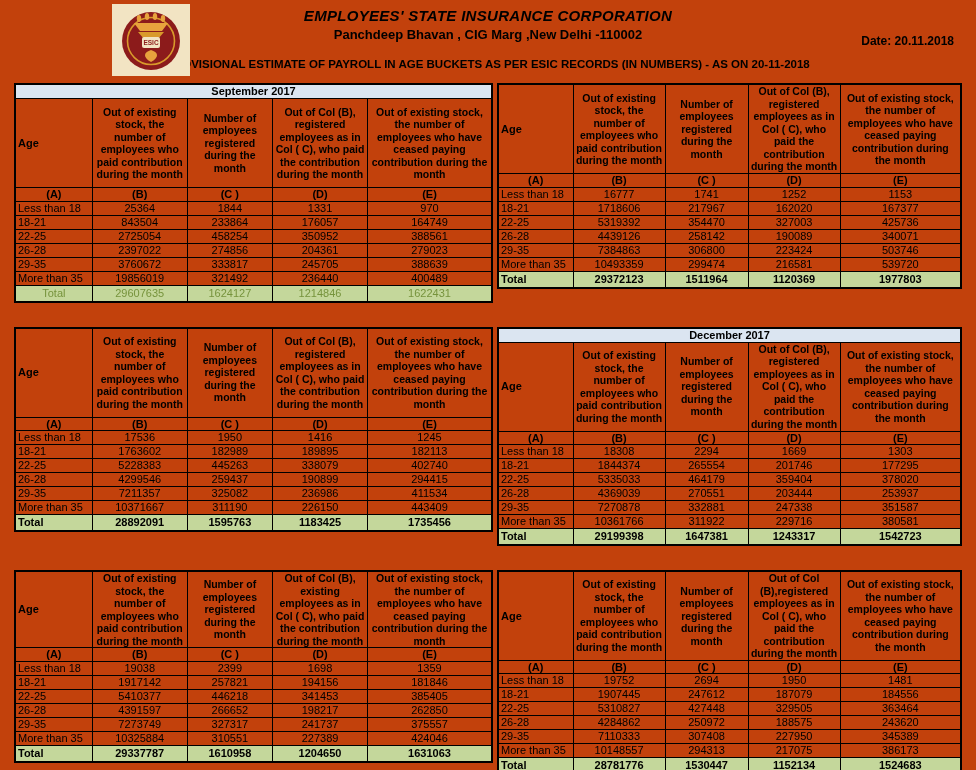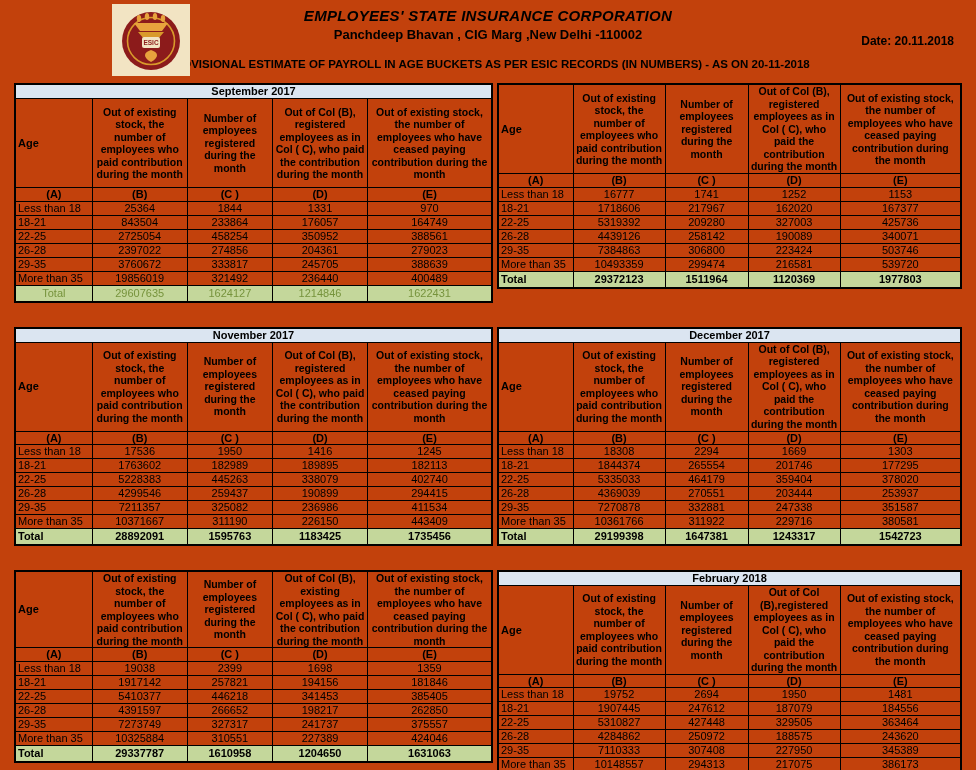--- a/index.html
+++ b/index.html
@@ -184,21 +184,21 @@
               <tr class="data">
                 <td class="age">18-21</td>
                 <td>1718606</td>
                 <td>217967</td>
                 <td>162020</td>
                 <td>167377</td>
               </tr>
               <tr class="data">
                 <td class="age">22-25</td>
                 <td>5319392</td>
-                <td>209280</td>
+                <td>354470</td>
                 <td>327003</td>
                 <td>425736</td>
               </tr>
               <tr class="data">
                 <td class="age">26-28</td>
                 <td>4439126</td>
                 <td>258142</td>
                 <td>190089</td>
                 <td>340071</td>
               </tr>
@@ -232,23 +232,20 @@
           <table class="grid">
             <colgroup>
               <col class="c-age">
               <col class="c-b">
               <col class="c-c">
               <col class="c-d">
               <col class="c-e">
             </colgroup>
             <tbody>
               <tr>
-                <td class="month" colspan="5">November 2017</td>
-              </tr>
-              <tr>
                 <td class="colhead agehead">Age</td>
                 <td class="colhead">Out of existing stock, the number of employees who paid contribution during the month</td>
                 <td class="colhead">Number of employees registered during the month</td>
                 <td class="colhead">Out of Col (B), registered employees as in Col ( C), who paid the contribution during the month</td>
                 <td class="colhead">Out of existing stock, the number of  employees who have ceased paying contribution during the month</td>
               </tr>
               <tr>
                 <td class="letter">(A)</td>
                 <td class="letter">(B)</td>
                 <td class="letter">(C )</td>
@@ -468,23 +465,20 @@
           <table class="grid">
             <colgroup>
               <col class="c-age">
               <col class="c-b">
               <col class="c-c">
               <col class="c-d">
               <col class="c-e">
             </colgroup>
             <tbody>
               <tr>
-                <td class="month" colspan="5">February 2018</td>
-              </tr>
-              <tr>
                 <td class="colhead agehead">Age</td>
                 <td class="colhead">Out of existing stock, the number of employees who paid contribution during the month</td>
                 <td class="colhead">Number of employees registered during the month</td>
                 <td class="colhead">Out of Col (B),registered employees as in Col ( C), who paid the contribution during the month</td>
                 <td class="colhead">Out of existing stock, the number of employees  who have ceased paying contribution during the month</td>
               </tr>
               <tr>
                 <td class="letter">(A)</td>
                 <td class="letter">(B)</td>
                 <td class="letter">(C )</td>

